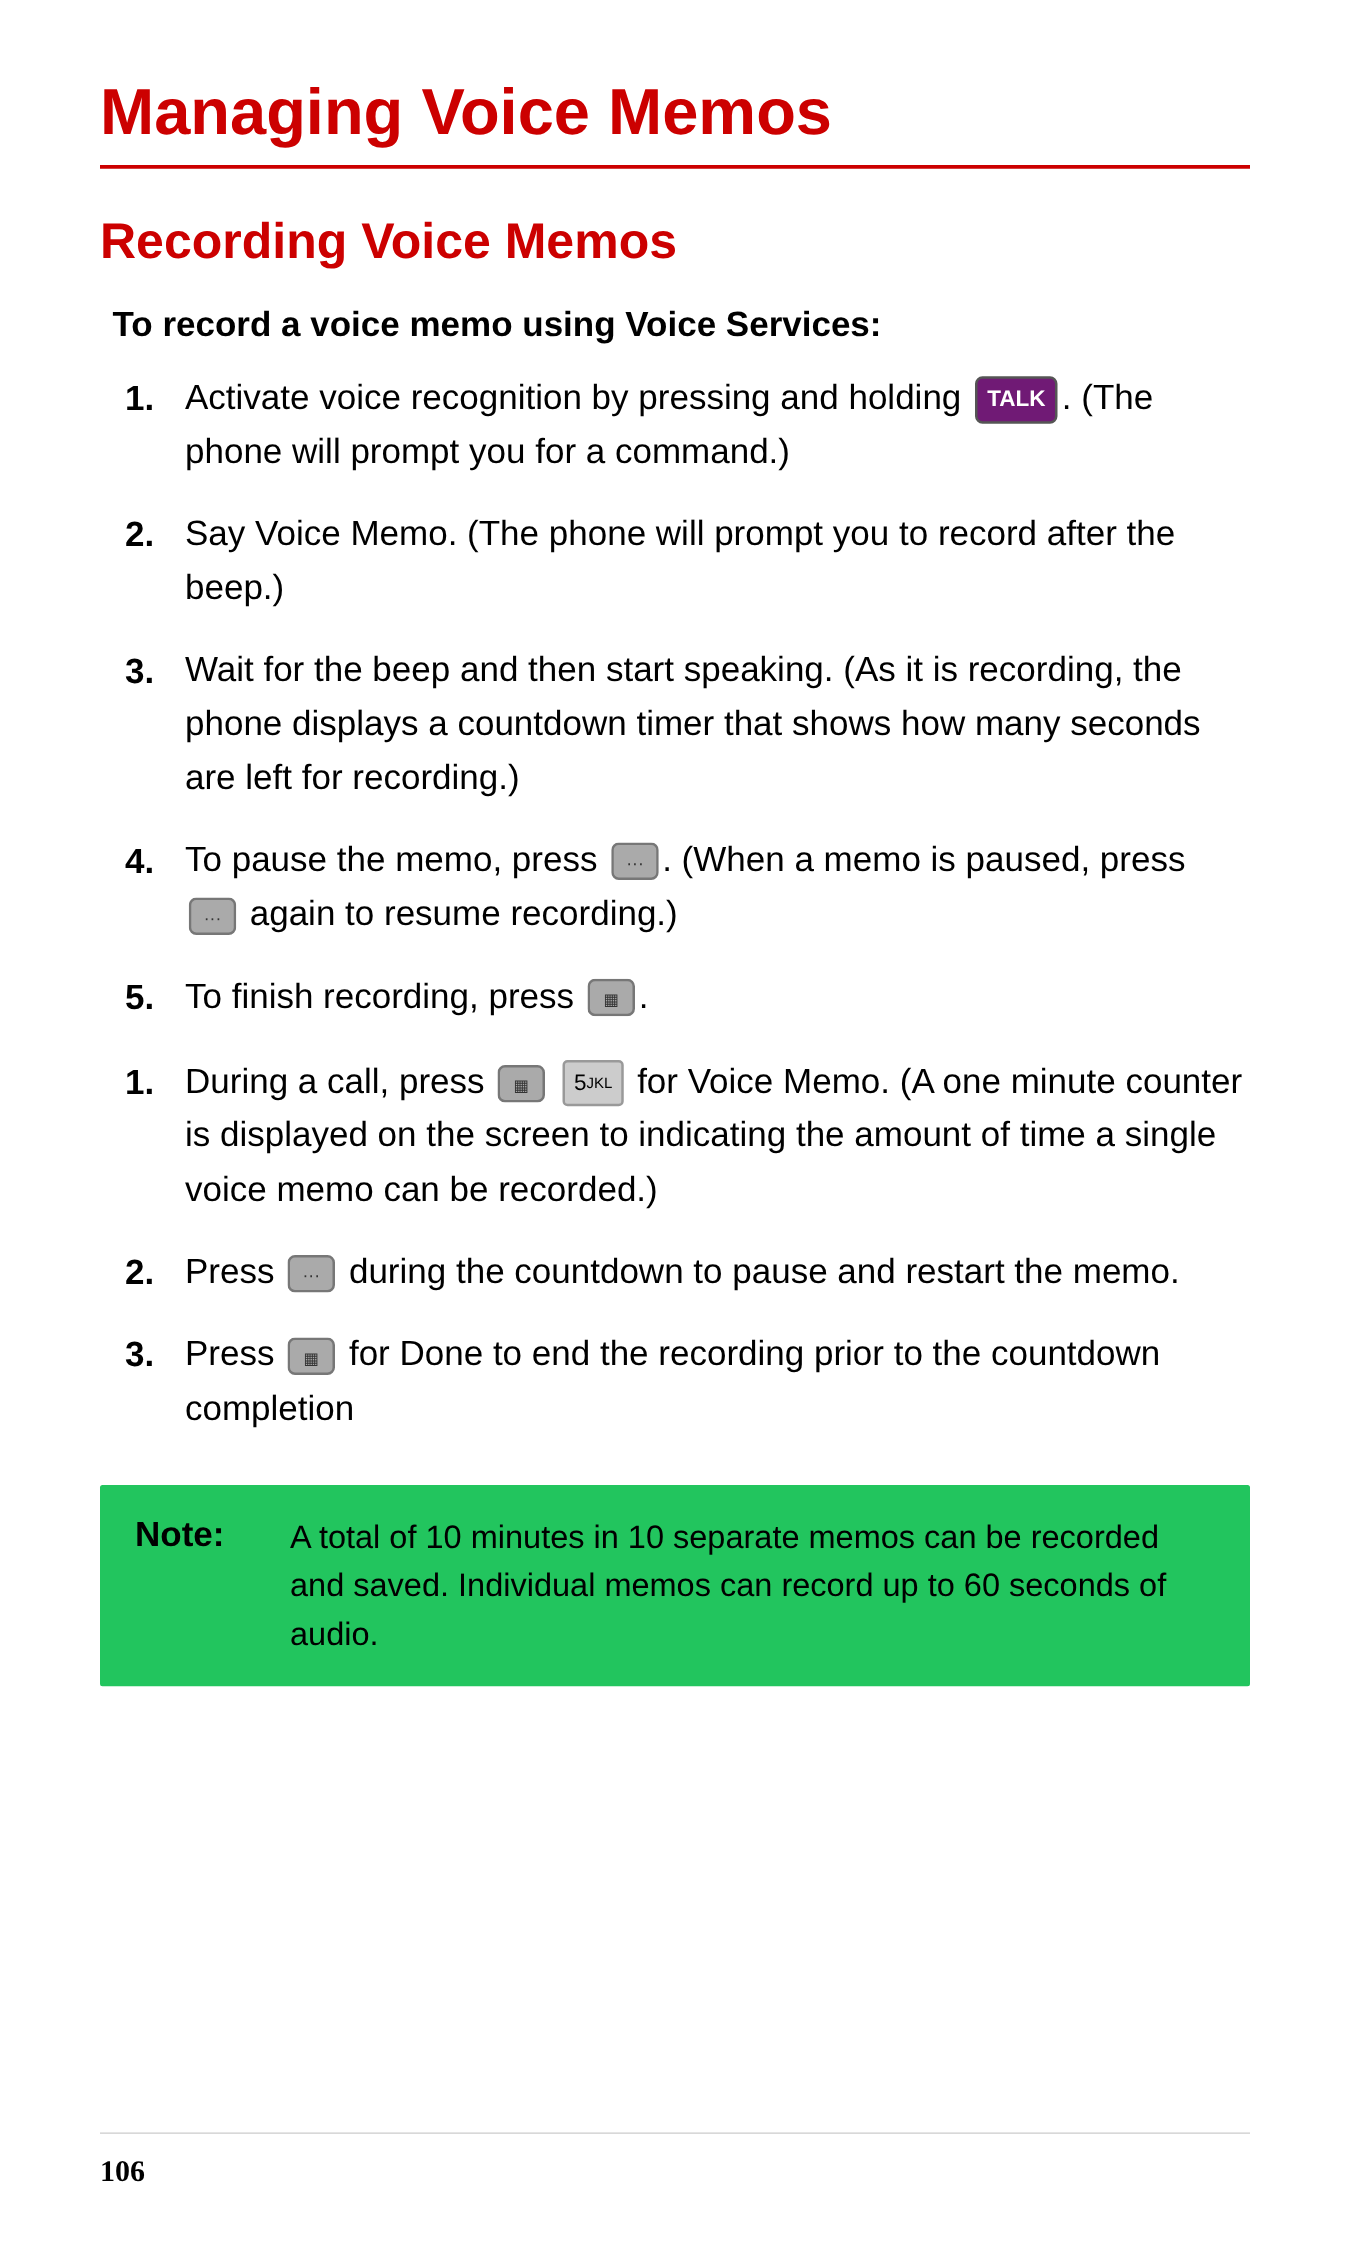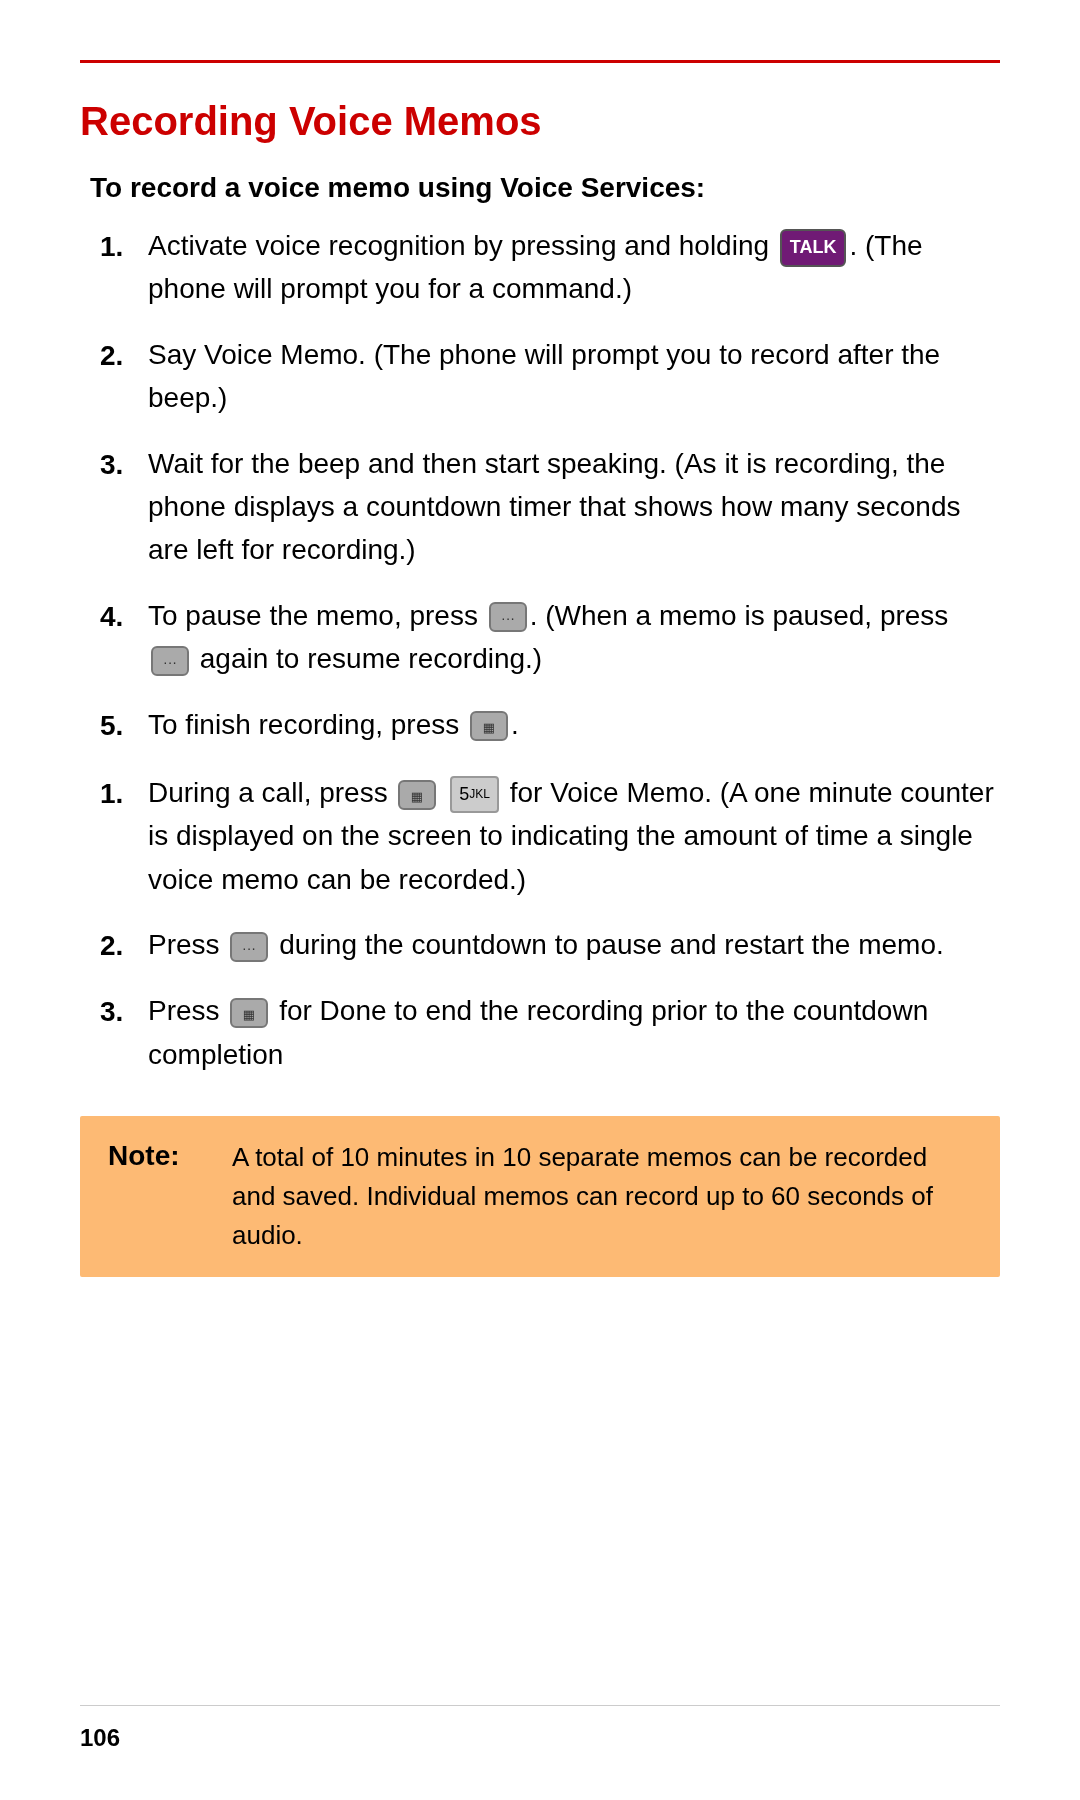--- a/index.html
+++ b/index.html
@@ -113,21 +113,21 @@
       min-height: 30px;
       vertical-align: middle;
       margin: 0 3px;
       border: 2px solid #999;
       color: #000;
     }
 
     .note-box {
       display: flex;
       align-items: flex-start;
-      background: #fdba74;
+      background: #22c55e;
       margin-top: 40px;
       padding: 22px 28px;
       border-radius: 2px;
     }
 
     .note-label {
       font-weight: bold;
       font-size: 28px;
       color: #000;
       min-width: 100px;
@@ -156,36 +156,38 @@
     .footer-section {
       font-size: 24px;
       font-weight: bold;
       color: #000;
     }
 
     .footer-page {
       font-size: 24px;
       font-weight: bold;
       color: #000;
+      font-family: Liberation Serif, serif;
     }
 
     
     .icon-small {
       display: inline-block;
       width: 38px;
       height: 30px;
       vertical-align: middle;
       margin: 0 3px;
     }
   </style>
 </head>
 <body>
 
 <div class="page-content">
 
+  <h1 class="page-title">Managing Voice Memos</h1>
   <hr class="title-divider">
 
 
   <h2 class="section-title">Recording Voice Memos</h2>
 
   <p class="subsection-label">To record a voice memo using Voice Services:</p>
 
   <ol class="ordered-list">
     <li>
       <span class="list-number">1.</span>

